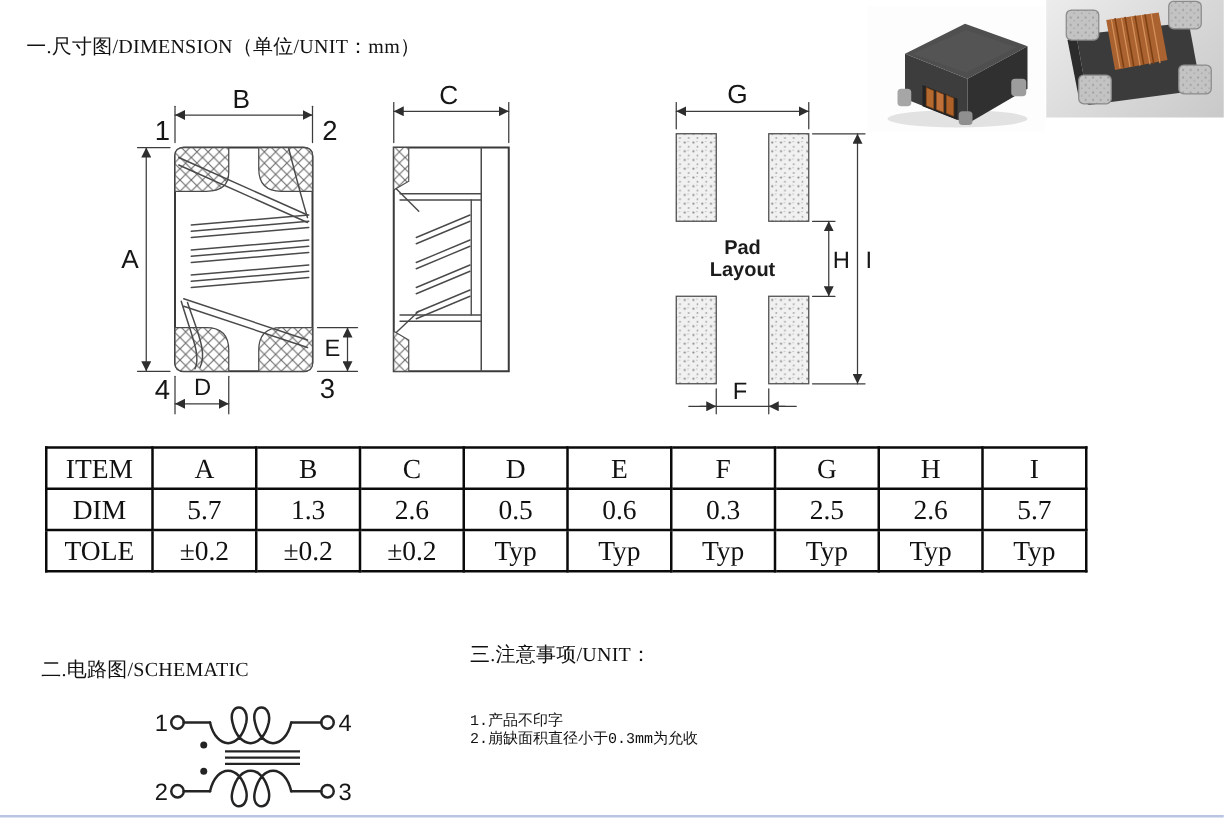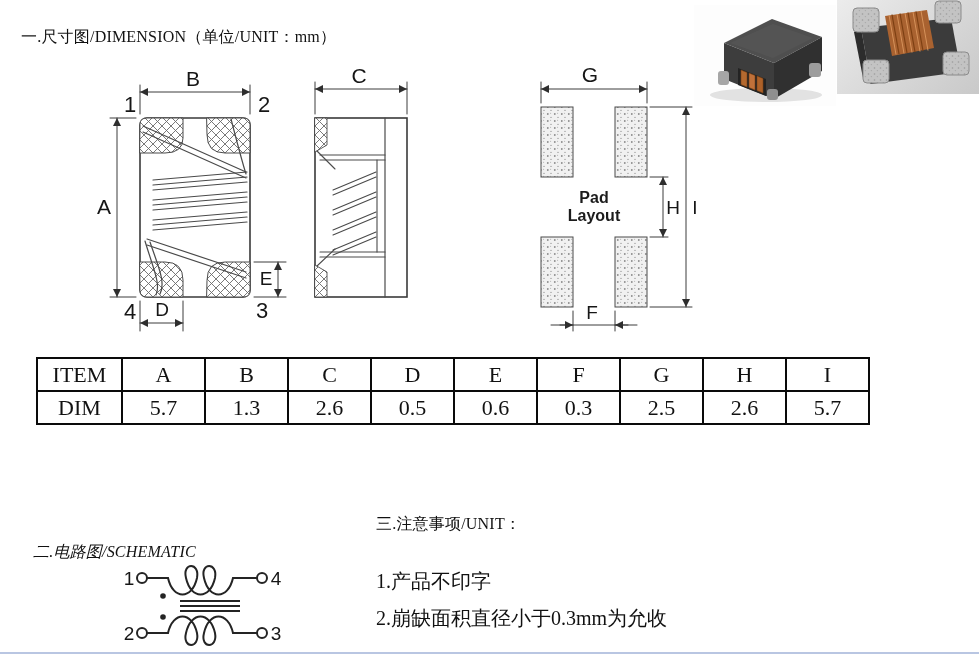--- a/index.html
+++ b/index.html
@@ -1,20 +1,20 @@
 <!DOCTYPE html>
 <html><head>
 <meta charset="utf-8">
 <style>
   html,body{margin:0;padding:0;background:#ffffff;}
   body{width:979px;height:654px;position:relative;overflow:hidden;
        font-family:"Liberation Serif","DejaVu Serif",serif;color:#111;}
   .abs{position:absolute;}
   .sec-title{font-size:16px;color:#111;letter-spacing:0.2px;white-space:nowrap;}
-  .note-line{font-size:20px;color:#111;white-space:nowrap;}
+  .note-line{font-size:12px;color:#111;white-space:nowrap;font-family:Liberation Mono, monospace;}
 
   
   table.dims{border-collapse:collapse;table-layout:fixed;width:833px;
              font-family:"Liberation Serif","DejaVu Serif",serif;}
   table.dims td{border:2px solid #0a0a0a;text-align:center;vertical-align:middle;
                 height:31px;font-size:22px;padding:0;background:#fff;}
   table.dims col.c0{width:85px;}
   table.dims col.cn{width:83px;}
 
   
@@ -239,24 +239,36 @@
     <td>5.7</td>
     <td>1.3</td>
     <td>2.6</td>
     <td>0.5</td>
     <td>0.6</td>
     <td>0.3</td>
     <td>2.5</td>
     <td>2.6</td>
     <td>5.7</td>
   </tr>
+  <tr>
+    <td>TOLE</td>
+    <td>±0.2</td>
+    <td>±0.2</td>
+    <td>±0.2</td>
+    <td>Typ</td>
+    <td>Typ</td>
+    <td>Typ</td>
+    <td>Typ</td>
+    <td>Typ</td>
+    <td>Typ</td>
+  </tr>
 </tbody>
   </table>
 
-<div class="abs sec-title" style="left:33px;top:542px;font-style:italic;">二.电路图/SCHEMATIC</div>
+<div class="abs sec-title" style="left:33px;top:526px;">二.电路图/SCHEMATIC</div>
 
 <svg class="abs" style="left:105px;top:562px;" width="190" height="92" viewBox="105 562 190 92">
   <g stroke="#242424" stroke-width="2" fill="none" stroke-linecap="round">
     <circle cx="142" cy="578" r="5" fill="#ffffff"></circle>
     <circle cx="262" cy="578" r="5" fill="#ffffff"></circle>
     <circle cx="142" cy="633" r="5" fill="#ffffff"></circle>
     <circle cx="262" cy="633" r="5" fill="#ffffff"></circle>
     <line x1="147" y1="578" x2="168" y2="578"></line>
     <path d="M168,578 c5,22 24,22 29,0 c3,-16 -15,-16 -11,0 c5,22 24,22 29,0 c3,-16 -15,-16 -11,0 c5,22 24,22 29,0"></path>
     <line x1="233" y1="578" x2="257" y2="578"></line>
@@ -272,15 +284,15 @@
   <circle cx="163" cy="596" r="2.8" fill="#242424"></circle>
   <circle cx="163" cy="617" r="2.8" fill="#242424"></circle>
   <text x="129" y="585" font-size="19" text-anchor="middle" fill="#161616">1</text>
   <text x="276" y="585" font-size="19" text-anchor="middle" fill="#161616">4</text>
   <text x="129" y="640" font-size="19" text-anchor="middle" fill="#161616">2</text>
   <text x="276" y="640" font-size="19" text-anchor="middle" fill="#161616">3</text>
 </svg>
 
 <div class="abs sec-title" style="left:376px;top:514px;">三.注意事项/UNIT：</div>
 <div class="abs note-line" style="left:376px;top:568px;">1.产品不印字</div>
-<div class="abs note-line" style="left:376px;top:605px;">2.崩缺面积直径小于0.3mm为允收</div>
+<div class="abs note-line" style="left:376px;top:582px;">2.崩缺面积直径小于0.3mm为允收</div>
 
 <div class="abs bottom-rule"></div>
 
 </body></html>

